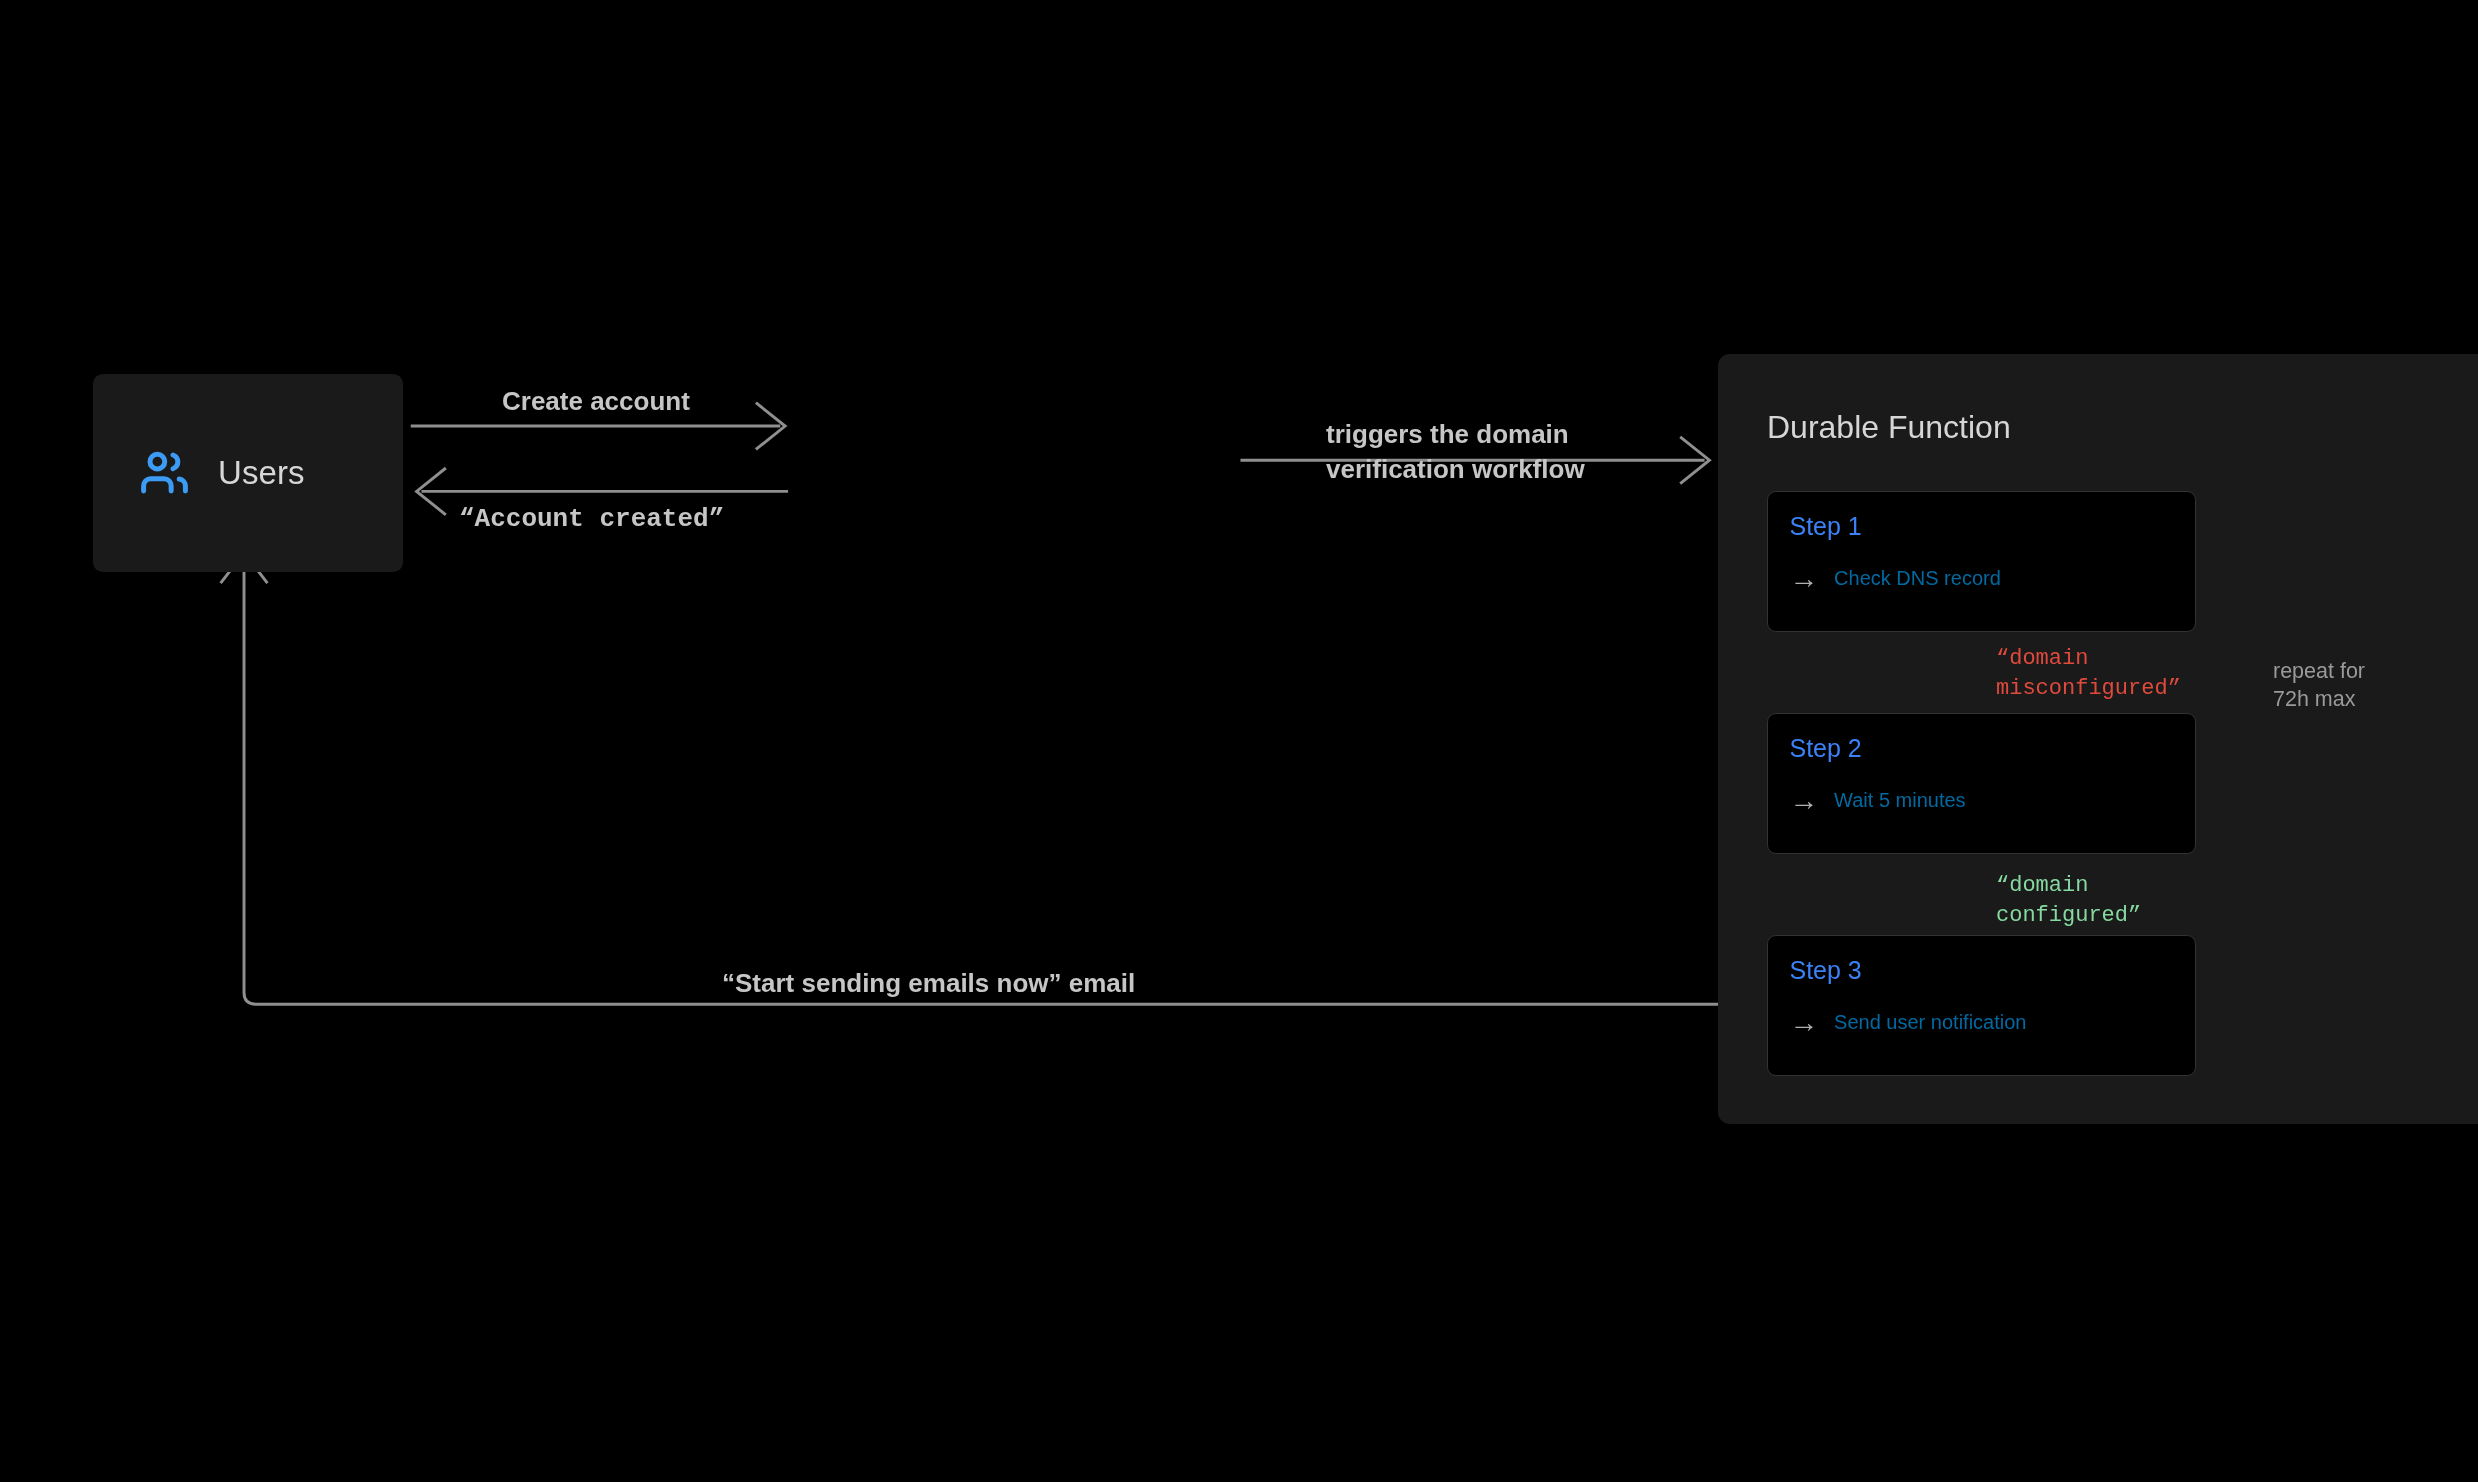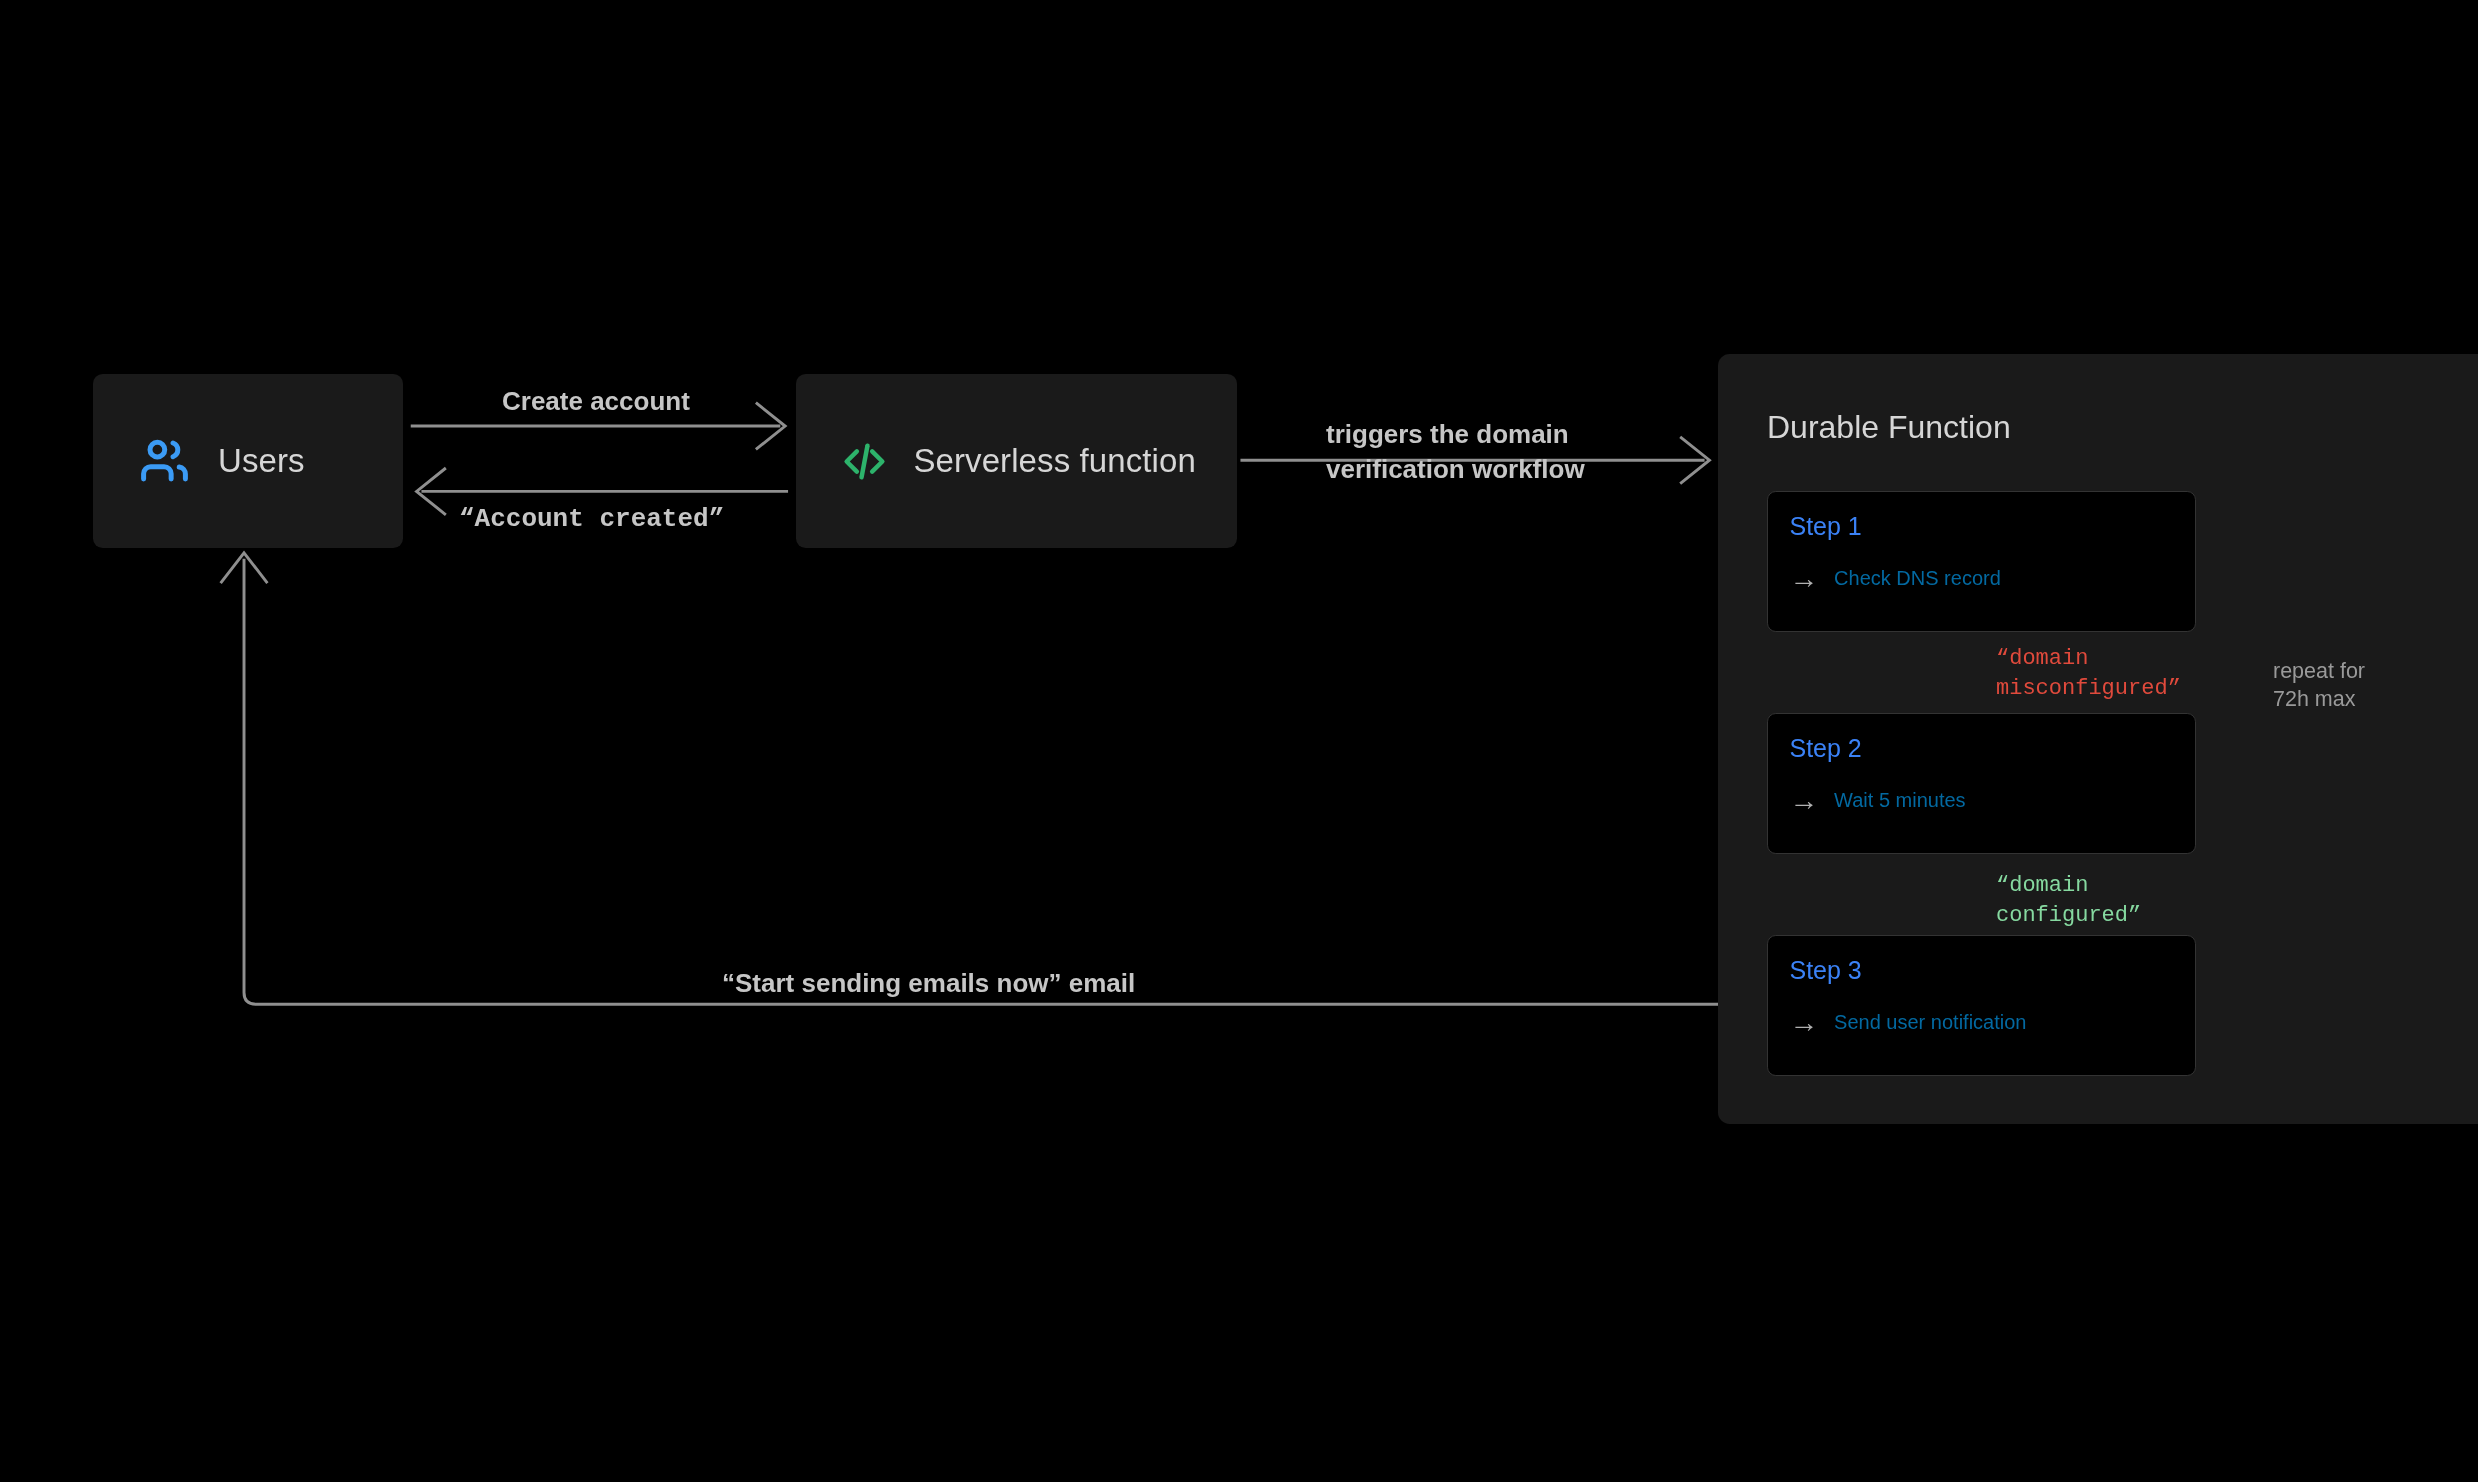--- a/index.html
+++ b/index.html
@@ -40,21 +40,21 @@
     border-radius: 9.8px;
     display: flex;
     align-items: center;
     box-sizing: border-box;
   }
 
   .node-users {
     left: 93px;
     top: 374px;
     width: 310px;
-    height: 174px;
+    height: 198px;
     padding-left: 43px;
     gap: 25px;
   }
 
   .node-serverless {
     left: 796px;
     top: 374px;
     width: 441px;
     height: 174px;
     padding-left: 43px;
@@ -225,30 +225,20 @@
       <svg width="57" height="57" viewBox="0 0 24 24" fill="none" stroke="#3b9bf5" stroke-width="2.1" stroke-linecap="round" stroke-linejoin="round">
         <circle cx="9" cy="7" r="3.1"></circle>
         <path d="M3.2 19.4v-2.2a3 3 0 0 1 3-3h5.6a3 3 0 0 1 3 3v2.2"></path>
         <path d="M15.6 4.2a3.1 3.1 0 0 1 0 5.8"></path>
         <path d="M18.2 14.3a3 3 0 0 1 2.6 3v2.1"></path>
       </svg>
     </span>
     <span class="node-label">Users</span>
   </div>
 
-  <div class="node node-serverless">
-    <span class="icon-code">
-      <svg width="51" height="51" viewBox="0 0 24 24" fill="none" stroke="#2db36b" stroke-width="2.1" stroke-linecap="round" stroke-linejoin="round">
-        <polyline points="8.4,7.2 3.6,12 8.4,16.8"></polyline>
-        <polyline points="15.6,7.2 20.4,12 15.6,16.8"></polyline>
-        <line x1="13.4" y1="4.6" x2="10.6" y2="19.4"></line>
-      </svg>
-    </span>
-    <span class="node-label">Serverless function</span>
-  </div>
 
   <div class="panel">
     <div class="panel-title">Durable Function</div>
 
     <div class="step-card s1">
       <div class="step-kicker">Step 1</div>
       <div class="step-body">
         <span class="step-arrow">→</span>
         <span class="step-text">Check DNS record</span>
       </div>

